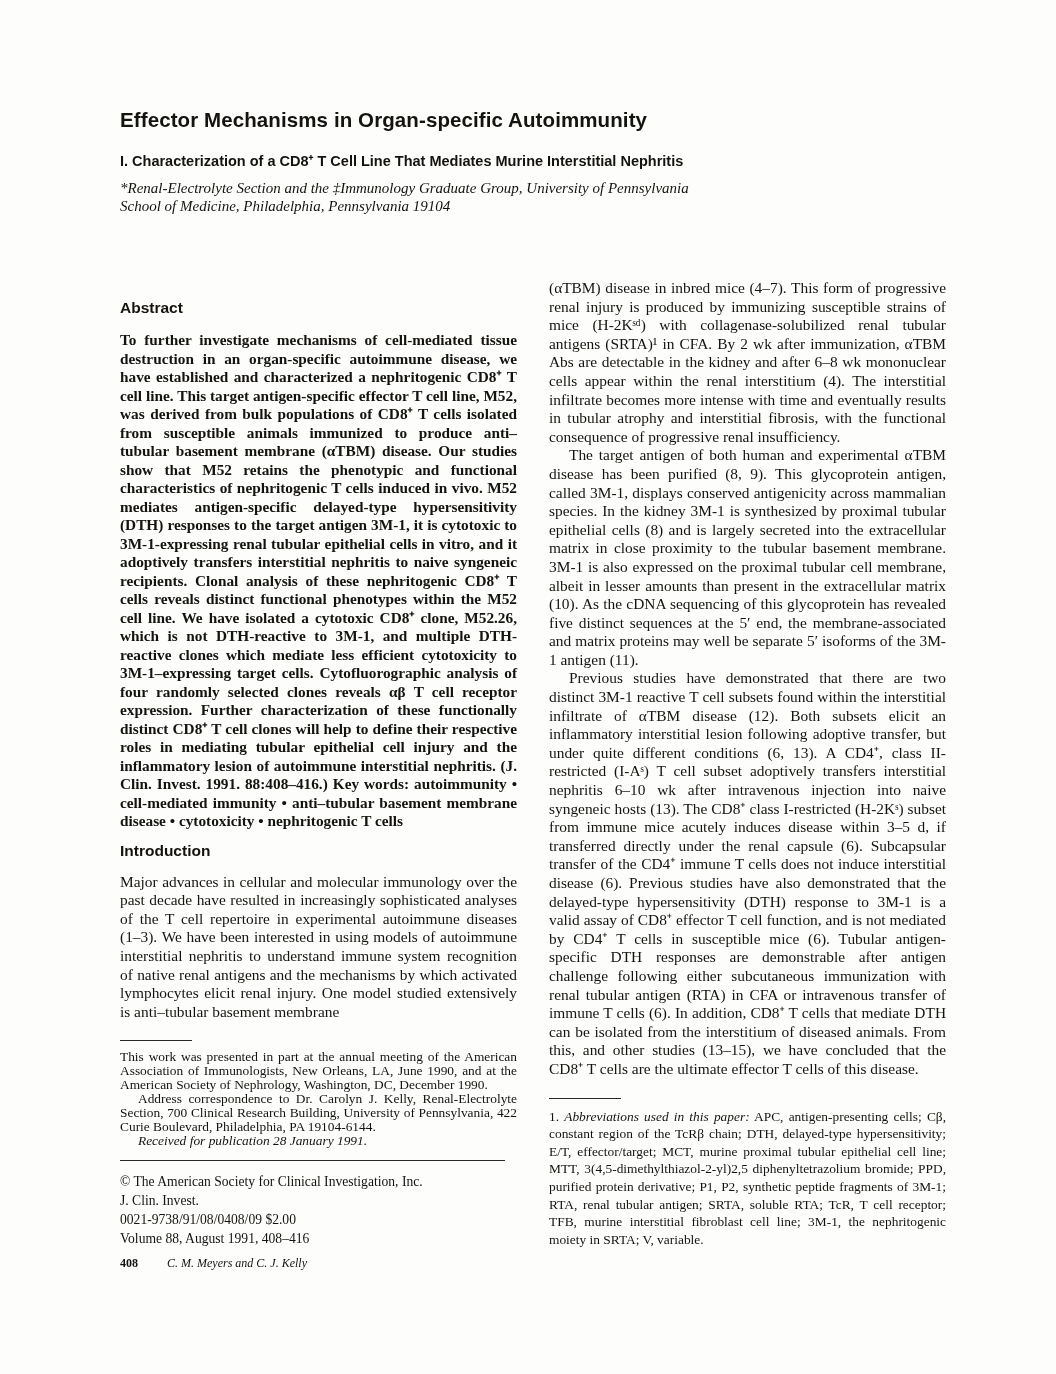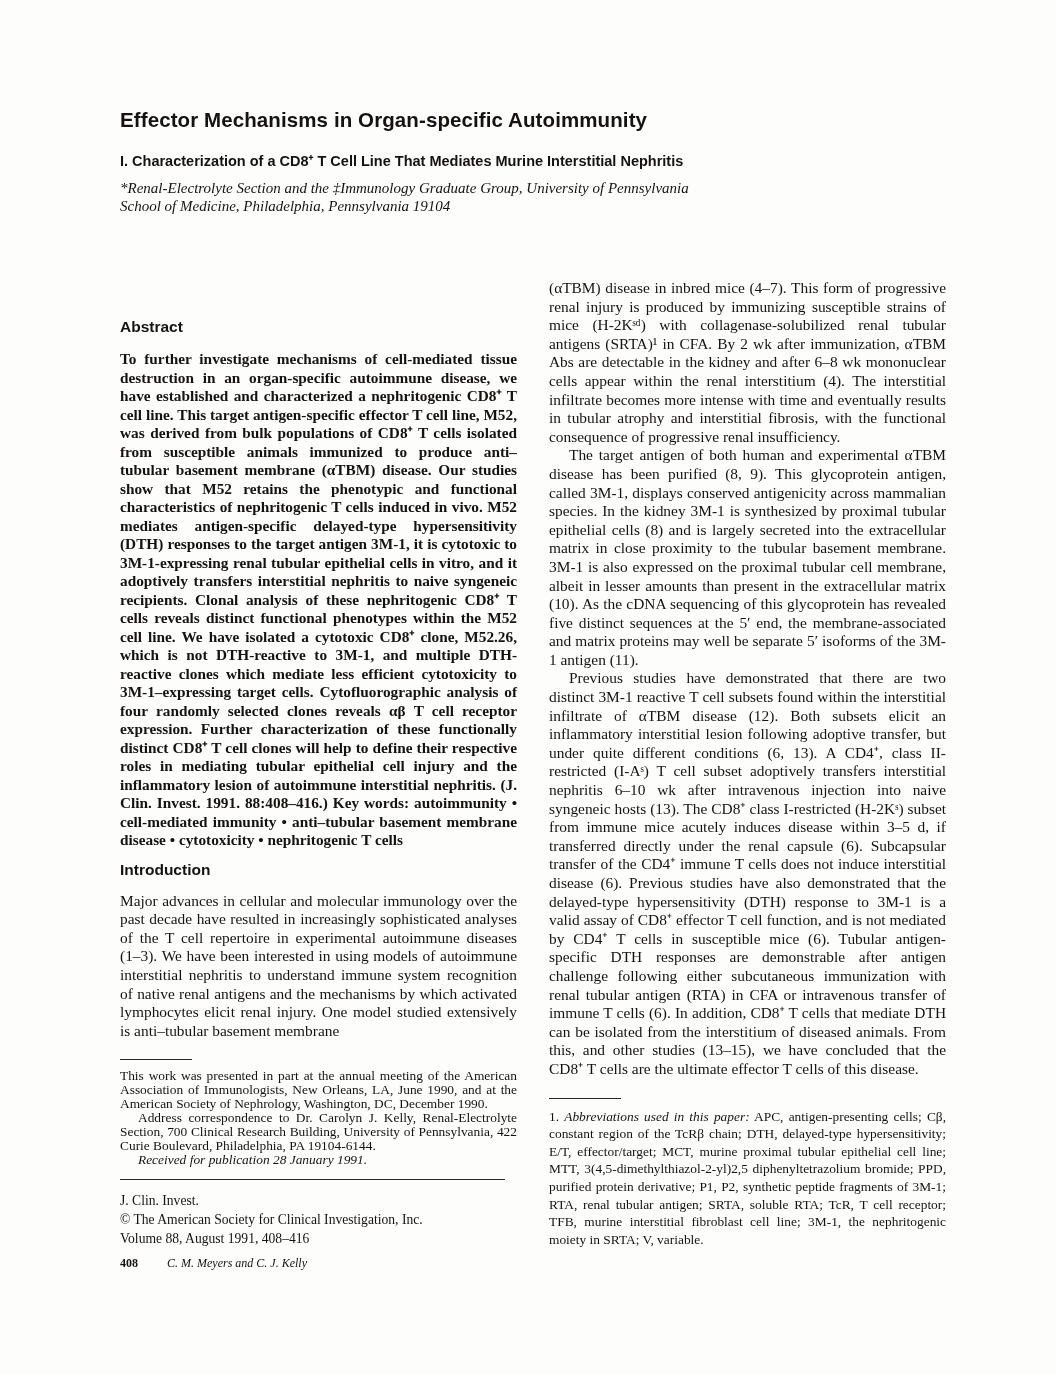--- a/index.html
+++ b/index.html
@@ -95,22 +95,23 @@
 
         <div class="fn-rule short"></div>
         <div class="footnotes">
           <p>This work was presented in part at the annual meeting of the American Association of Immunologists, New Orleans, LA, June 1990, and at the American Society of Nephrology, Washington, DC, December 1990.</p>
           <p class="indent">Address correspondence to Dr. Carolyn J. Kelly, Renal-Electrolyte Section, 700 Clinical Research Building, University of Pennsylvania, 422 Curie Boulevard, Philadelphia, PA 19104-6144.</p>
           <p class="indent italic">Received for publication 28 January 1991.</p>
         </div>
 
         <div class="fn-rule full"></div>
         <div class="journal-block">
+          <div>© The American Society for Clinical Investigation, Inc.</div>
           <div>J. Clin. Invest.</div>
-          <div>© The American Society for Clinical Investigation, Inc.</div>
+          <div>0021-9738/91/08/0408/09 $2.00</div>
           <div>Volume 88, August 1991, 408–416</div>
         </div>
       </div>
 
       <div class="col">
         <p class="body-text cont">(αTBM) disease in inbred mice (4–7). This form of progressive renal injury is produced by immunizing susceptible strains of mice (H-2Kˢᵈ) with collagenase-solubilized renal tubular antigens (SRTA)¹ in CFA. By 2 wk after immunization, αTBM Abs are detectable in the kidney and after 6–8 wk mononuclear cells appear within the renal interstitium (4). The interstitial infiltrate becomes more intense with time and eventually results in tubular atrophy and interstitial fibrosis, with the functional consequence of progressive renal insufficiency.</p>
         <p class="body-text indent">The target antigen of both human and experimental αTBM disease has been purified (8, 9). This glycoprotein antigen, called 3M-1, displays conserved antigenicity across mammalian species. In the kidney 3M-1 is synthesized by proximal tubular epithelial cells (8) and is largely secreted into the extracellular matrix in close proximity to the tubular basement membrane. 3M-1 is also expressed on the proximal tubular cell membrane, albeit in lesser amounts than present in the extracellular matrix (10). As the cDNA sequencing of this glycoprotein has revealed five distinct sequences at the 5′ end, the membrane-associated and matrix proteins may well be separate 5′ isoforms of the 3M-1 antigen (11).</p>
         <p class="body-text indent">Previous studies have demonstrated that there are two distinct 3M-1 reactive T cell subsets found within the interstitial infiltrate of αTBM disease (12). Both subsets elicit an inflammatory interstitial lesion following adoptive transfer, but under quite different conditions (6, 13). A CD4⁺, class II-restricted (I-Aˢ) T cell subset adoptively transfers interstitial nephritis 6–10 wk after intravenous injection into naive syngeneic hosts (13). The CD8⁺ class I-restricted (H-2Kˢ) subset from immune mice acutely induces disease within 3–5 d, if transferred directly under the renal capsule (6). Subcapsular transfer of the CD4⁺ immune T cells does not induce interstitial disease (6). Previous studies have also demonstrated that the delayed-type hypersensitivity (DTH) response to 3M-1 is a valid assay of CD8⁺ effector T cell function, and is not mediated by CD4⁺ T cells in susceptible mice (6). Tubular antigen-specific DTH responses are demonstrable after antigen challenge following either subcutaneous immunization with renal tubular antigen (RTA) in CFA or intravenous transfer of immune T cells (6). In addition, CD8⁺ T cells that mediate DTH can be isolated from the interstitium of diseased animals. From this, and other studies (13–15), we have concluded that the CD8⁺ T cells are the ultimate effector T cells of this disease.</p>
 
         <div class="fn-rule short"></div>

